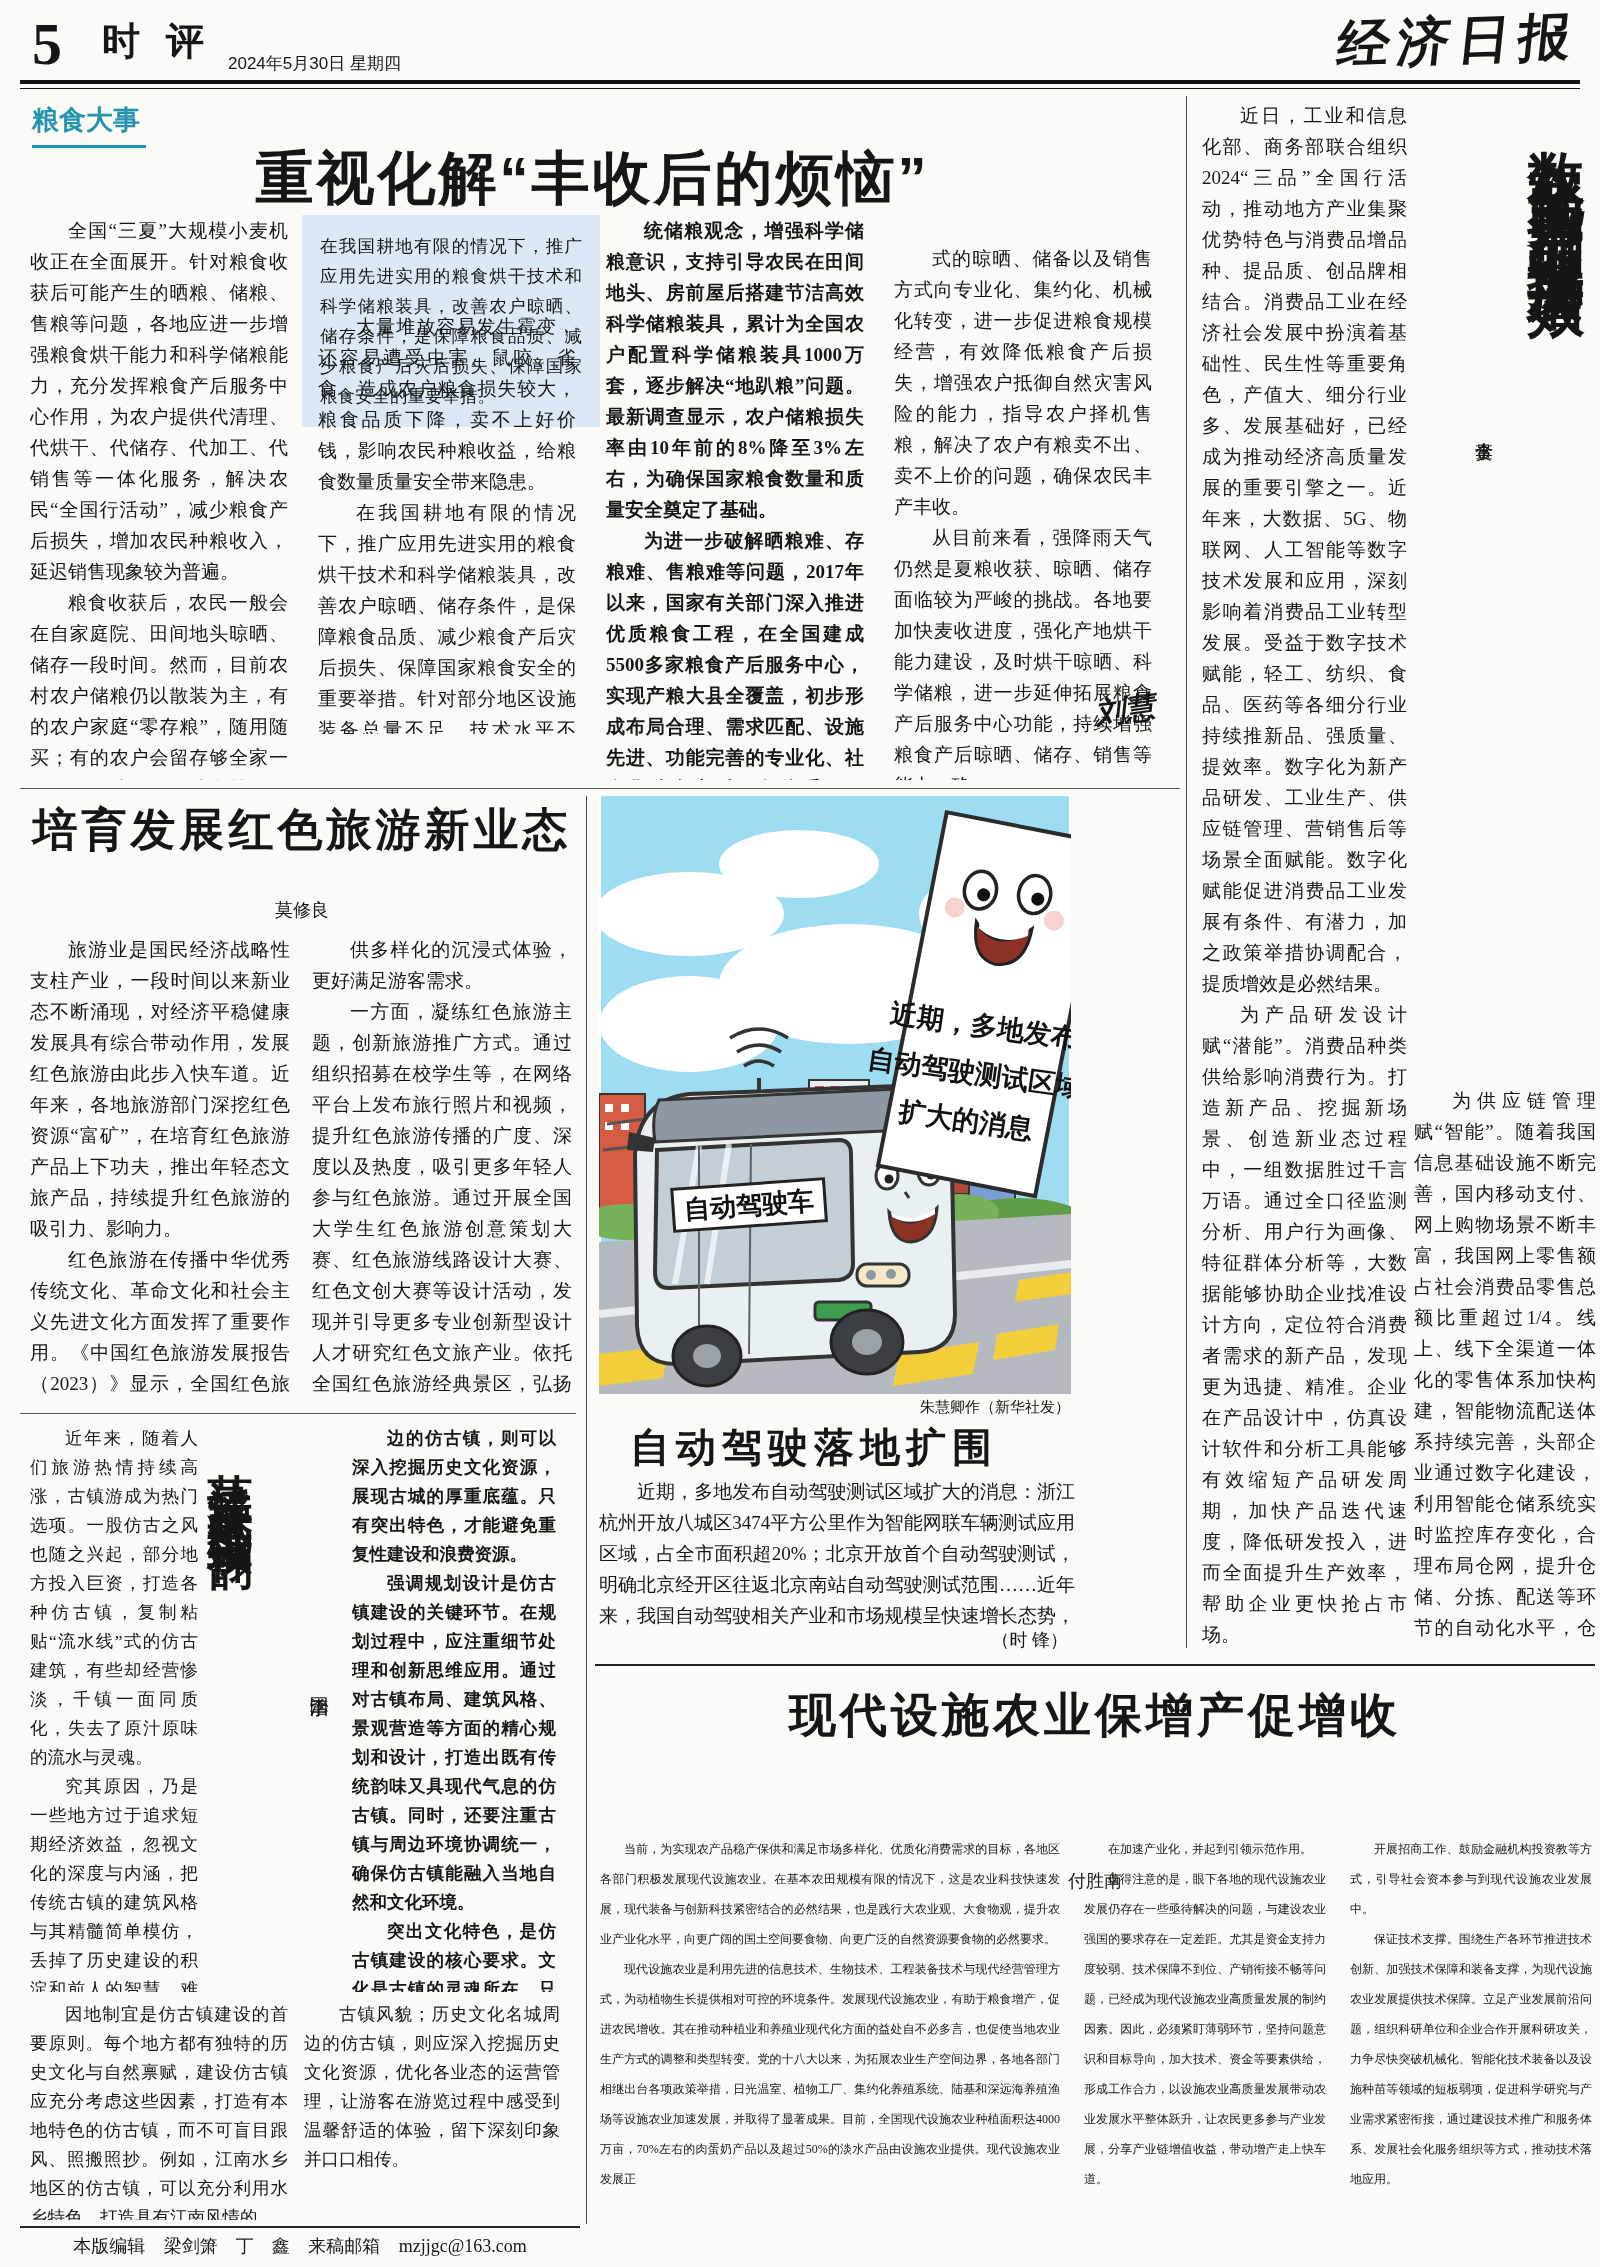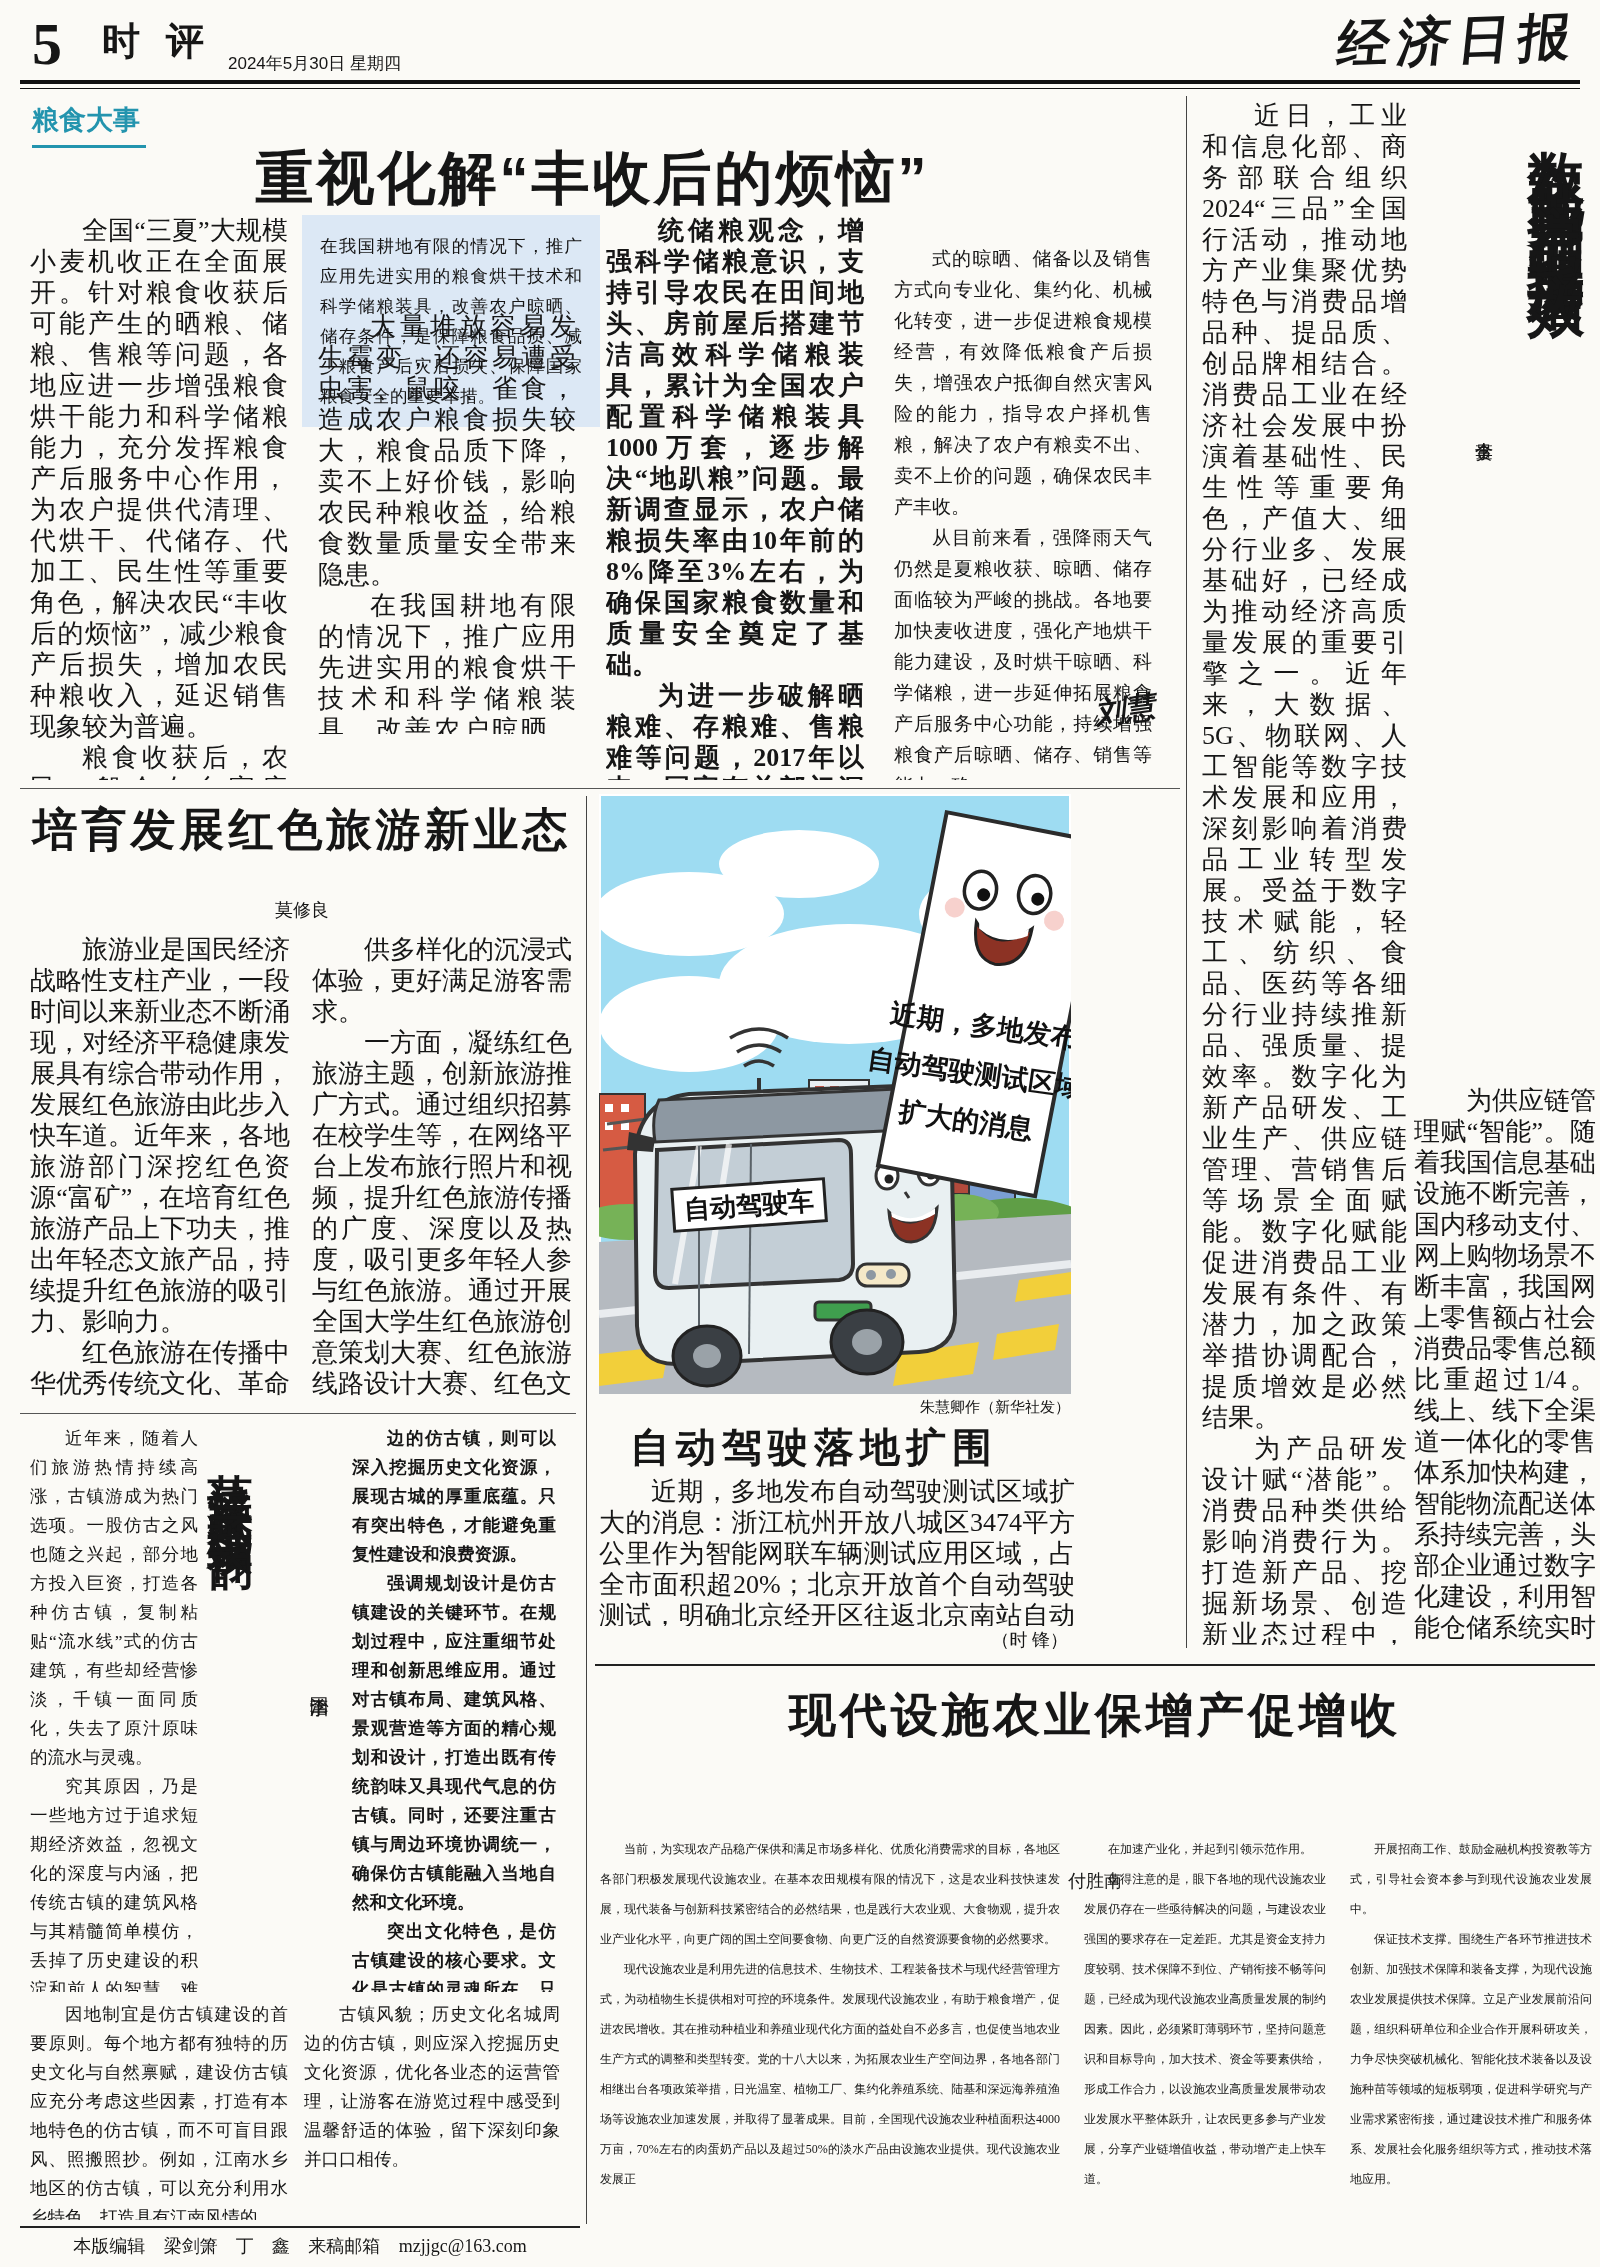--- a/index.html
+++ b/index.html
@@ -21,21 +21,21 @@
   .hrule{position:absolute;height:1px;background:#555;}
   .hrule2{position:absolute;height:2px;background:#222;}
   
   .tag{position:absolute;left:32px;top:102px;font-size:27px;font-weight:bold;color:#2394ae;
        font-family:"Liberation Sans",sans-serif;border-bottom:3px solid #2394ae;padding:0 6px 7px 0;}
   .main-headline{position:absolute;left:30px;top:140px;width:1125px;text-align:center;
        font-size:58px;font-weight:bold;font-family:"Liberation Sans","DejaVu Sans",sans-serif;
        letter-spacing:3px;}
   .col{position:absolute;overflow:hidden;text-align:justify;}
   .col p{margin:0;text-indent:2em;}
-  .b19 p{font-size:26px;line-height:31px;}
+  .b19 p{font-size:19px;line-height:31px;}
   .b18 p{font-size:12px;line-height:30px;}
   .b17 p{font-size:17.5px;line-height:29px;}
   .callout{position:absolute;left:302px;top:215px;width:262px;background:#dce8f5;
        padding:16px 18px;font-family:"Liberation Sans",sans-serif;font-size:17.5px;
        line-height:30px;text-align:justify;}
   .c4wrap{position:absolute;left:894px;top:215px;width:258px;height:565px;overflow:hidden;}
   .c4top{text-align:justify;margin-top:28px;}
   .c4top p{margin:0;text-indent:2em;font-size:19px;line-height:31px;}
   .c4bot{display:flex;}
   .c4side{width:80px;text-align:justify;font-size:19px;line-height:31px;}
@@ -79,21 +79,21 @@
   <div class="masthead">经济日报</div>
   <div class="rule-a"></div>
   <div class="rule-b"></div>
 
   <div class="tag">粮食大事</div>
   <div class="main-headline">重视化解“丰收后的烦恼”</div>
 
   <div class="callout">在我国耕地有限的情况下，推广应用先进实用的粮食烘干技术和科学储粮装具，改善农户晾晒、储存条件，是保障粮食品质、减少粮食产后灾后损失、保障国家粮食安全的重要举措。</div>
 
   <div class="col b19" style="left:30px;top:215px;width:258px;height:565px;">
-      <p>全国“三夏”大规模小麦机收正在全面展开。针对粮食收获后可能产生的晒粮、储粮、售粮等问题，各地应进一步增强粮食烘干能力和科学储粮能力，充分发挥粮食产后服务中心作用，为农户提供代清理、代烘干、代储存、代加工、民生性等重要角色，解决农民“丰收后的烦恼”，减少粮食产后损失，增加农民种粮收入，延迟销售现象较为普遍。</p>
+      <p>全国“三夏”大规模小麦机收正在全面展开。针对粮食收获后可能产生的晒粮、储粮、售粮等问题，各地应进一步增强粮食烘干能力和科学储粮能力，充分发挥粮食产后服务中心作用，为农户提供代清理、代烘干、代储存、代加工、代销售等一体化服务，解决农民“全国行活动”，减少粮食产后损失，增加农民种粮收入，延迟销售现象较为普遍。</p>
       <p>粮食收获后，农民一般会在自家庭院、田间地头晾晒、储存一段时间。然而，目前农村农户储粮仍以散装为主，有的农户家庭“零存粮”，随用随买；有的农户会留存够全家一年吃的口粮，剩余粮食等到价格合适时再出售。与小农户相比，种粮大户、家庭农场和合作社等新型农业经营主体存粮意愿较强，延迟销售现象较为普遍。</p>
     </div>
   <div class="col b19" style="left:318px;top:215px;width:258px;height:565px;padding-top:96px;height:423px;">
       <p>大量堆放容易发生霉变，还容易遭受虫害、鼠咬、雀食，造成农户粮食损失较大，粮食品质下降，卖不上好价钱，影响农民种粮收益，给粮食数量质量安全带来隐患。</p>
       <p>在我国耕地有限的情况下，推广应用先进实用的粮食烘干技术和科学储粮装具，改善农户晾晒、储存条件，是保障粮食品质、减少粮食产后灾后损失、保障国家粮食安全的重要举措。针对部分地区设施装备总量不足、技术水平不高、设施与装备不配套，烘干服务还不能满足粮食生产需要的问题，国家大力推广粮食产地烘干设施，将粮食烘干成套设施装备纳入农机新产品补贴试点范围，提升烘干能力。针对农户储粮设施简陋、储粮技术不高等问题，国家加强农户科学储粮技术宣传和指导，转变传</p>
     </div>
   <div class="col b19" style="left:606px;top:215px;width:258px;height:565px;font-weight:bold;">
       <p>统储粮观念，增强科学储粮意识，支持引导农民在田间地头、房前屋后搭建节洁高效科学储粮装具，累计为全国农户配置科学储粮装具1000万套，逐步解决“地趴粮”问题。最新调查显示，农户储粮损失率由10年前的8%降至3%左右，为确保国家粮食数量和质量安全奠定了基础。</p>
       <p>为进一步破解晒粮难、存粮难、售粮难等问题，2017年以来，国家有关部门深入推进优质粮食工程，在全国建成5500多家粮食产后服务中心，实现产粮大县全覆盖，初步形成布局合理、需求匹配、设施先进、功能完善的专业化、社会化粮食产后服务体系。同时，为农户及时提供清理、干燥、收储、加工、销售等服务，推动农户储粮从“存粮在户”向“存粮在库”转变，从传统粗放</p>
     </div>

